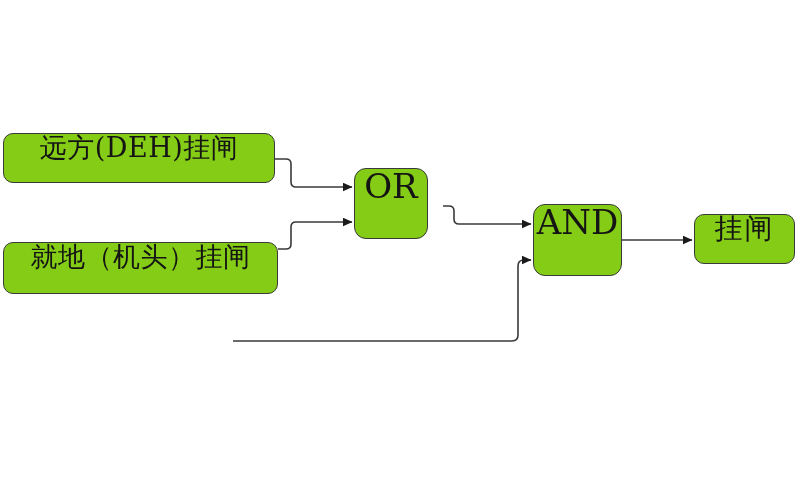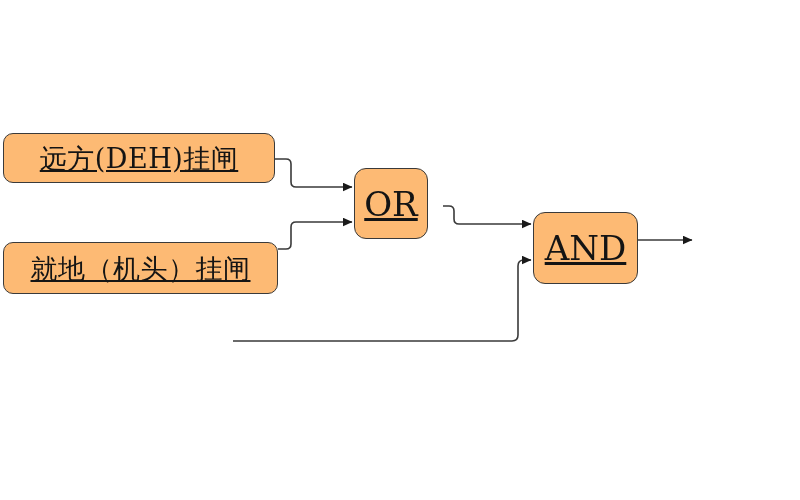--- a/index.html
+++ b/index.html
@@ -21,46 +21,44 @@
     left: 0;
     top: 0;
     width: 800px;
     height: 500px;
   }
   .node {
     position: absolute;
     box-sizing: border-box;
     border: 1.6px solid #3a3a3a;
     border-radius: 10px;
-    background: #fdba74;
+    background: #84cc16;
     display: flex;
-    align-items: center;
     justify-content: center;
     white-space: nowrap;
     line-height: 1;
-    text-decoration: underline;
   }
   .node-input {
     font-size: 27px;
     letter-spacing: 0.5px;
   }
   .node-gate {
     border-radius: 12px;
     font-size: 34px;
   }
   .node-output {
     font-size: 28px;
     letter-spacing: 2px;
   }
   
   #n-remote { left: 3px;   top: 133px; width: 272px; height: 50px; }
   #n-local  { left: 3px;   top: 222px; width: 275px; height: 52px; margin-top: 20px; }
   #n-ets    { left: 3px;   top: 312px; width: 230px; height: 51px; }
   #n-or     { left: 354px; top: 168px; width: 74px;  height: 71px; }
-  #n-and    { left: 533px; top: 204px; width: 105px;  height: 72px; margin-top: 8px; }
+  #n-and    { left: 533px; top: 204px; width: 89px;  height: 72px; }
   #n-out    { left: 694px; top: 214px; width: 101px; height: 50px; }
   .edge {
     fill: none;
     stroke: #3a3a3a;
     stroke-width: 1.6;
   }
 </style>
 </head>
 <body>
 
@@ -89,14 +87,17 @@
 
 
   <div class="node node-gate" id="n-or">
     <span>OR</span>
   </div>
 
   <div class="node node-gate" id="n-and">
     <span>AND</span>
   </div>
 
+  <div class="node node-output" id="n-out">
+    <span>挂闸</span>
+  </div>
 
 </div>
 
 </body></html>

